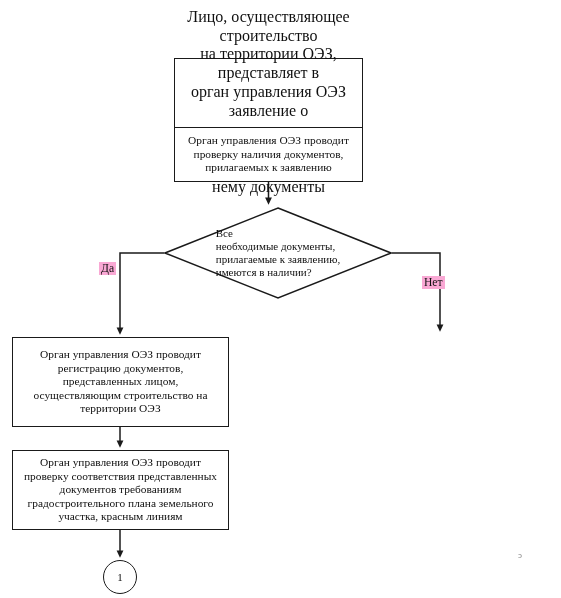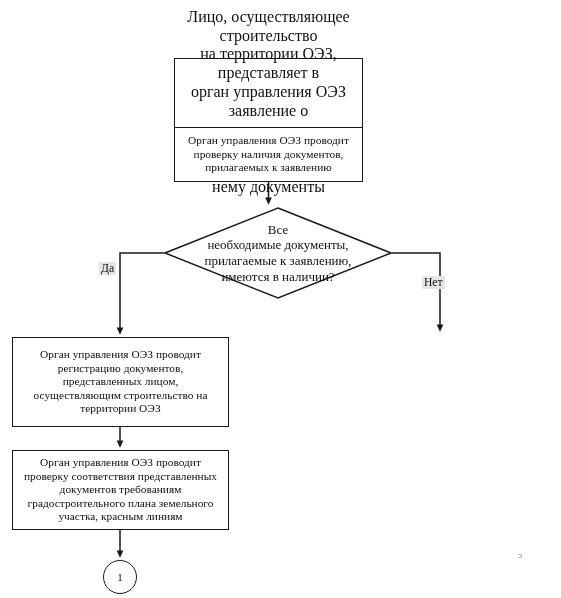--- a/index.html
+++ b/index.html
@@ -55,33 +55,32 @@
     height: 92px;
   }
   .diamond-wrap svg { position: absolute; left: 0; top: 0; }
   .diamond-label {
     position: absolute;
     left: 0; top: 0;
     width: 228px; height: 92px;
     display: flex;
     align-items: center;
     justify-content: center;
-    text-align: center;
-    font-size: 13px;
+    font-size: 11px;
     line-height: 1.2;
     color: #101010;
     white-space: pre-line;
     pointer-events: none;
   }
 
   .branch-label {
     position: absolute;
     font-size: 11.6px;
     color: #101010;
-    background: #e5e5e5;
+    background: #f9a8d4;
     padding: 0 2px;
   }
   #label-yes { left: 99px; top: 262px; }
   #label-no  { left: 422px; top: 276px; }
 
   .connector-circle {
     position: absolute;
     left: 103px;
     top: 560px;
     width: 34px;

